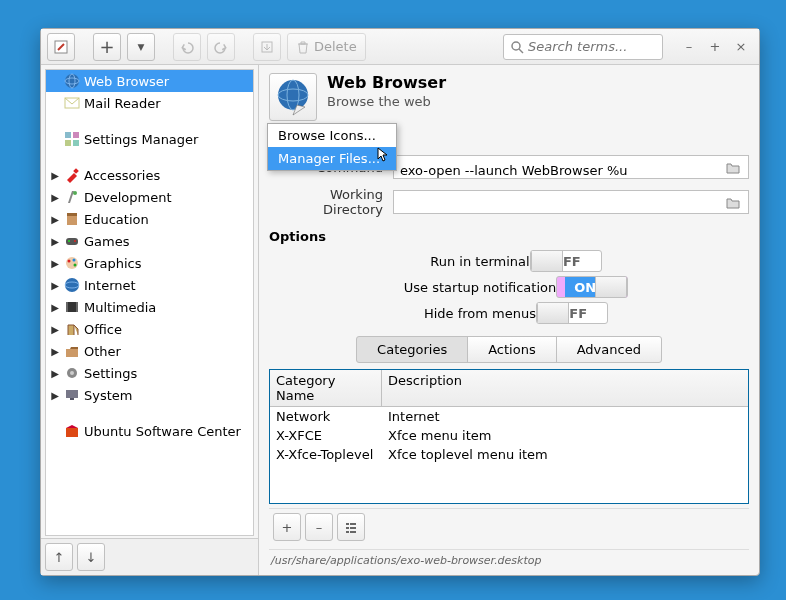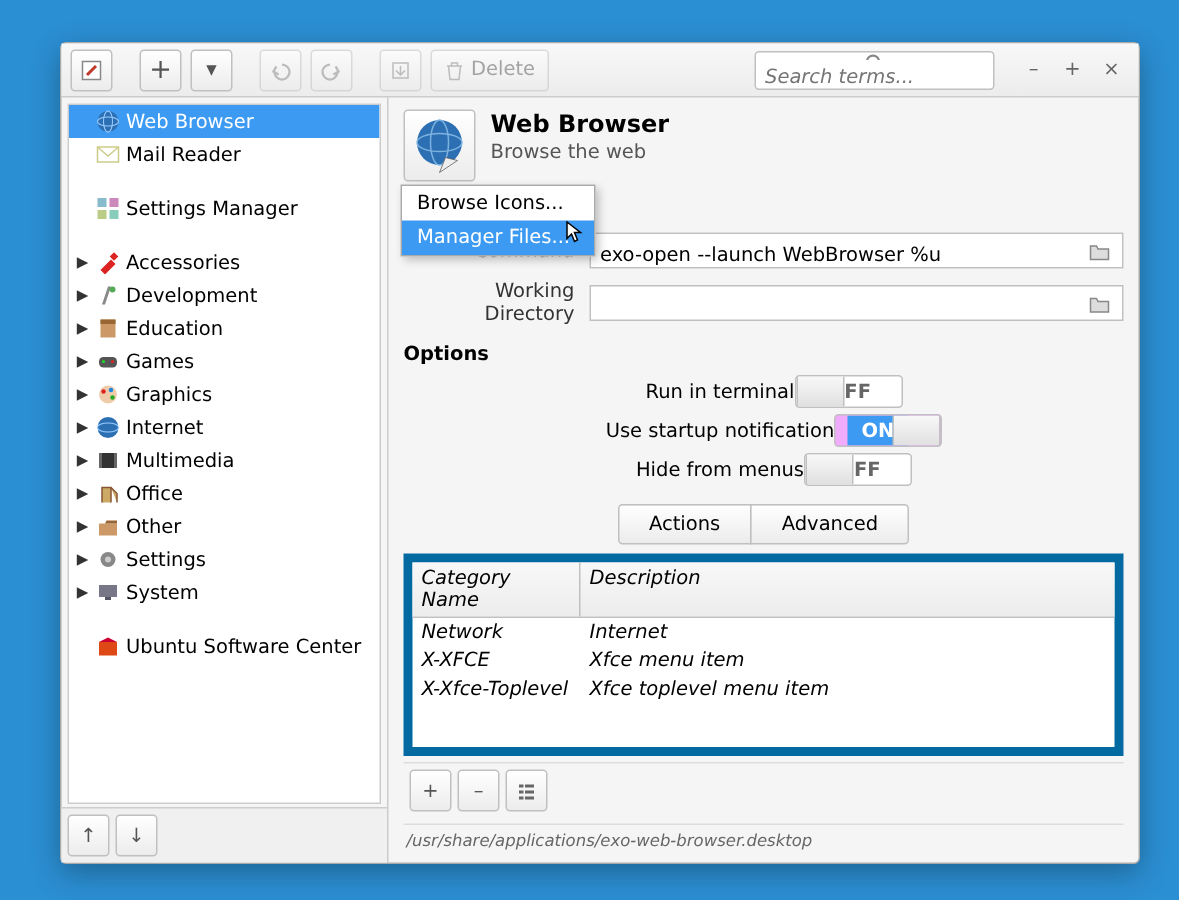--- a/index.html
+++ b/index.html
@@ -2,21 +2,21 @@
 <html><head>
 <meta charset="utf-8">
 <style>
 * { box-sizing: border-box; margin: 0; padding: 0; font-family: "DejaVu Sans", "Liberation Sans", sans-serif; font-size: 13px; }
 body { background: #2b8fd3; width: 786px; height: 600px; overflow: hidden; }
 .window { position: absolute; left: 40px; top: 28px; width: 720px; height: 548px; background: #f5f5f5; border: 1px solid #aaa; border-radius: 4px; box-shadow: 0 6px 20px rgba(0,0,0,0.3); display: flex; flex-direction: column; }
 .titlebar { height: 36px; display: flex; align-items: center; padding: 4px 6px; gap: 6px; border-bottom: 1px solid #ccc; background: linear-gradient(#f8f8f8,#ececec); }
 .tbtn { width: 28px; height: 28px; border: 1px solid #c0c0c0; border-radius: 3px; background: linear-gradient(#fff,#ececec); display: flex; align-items: center; justify-content: center; color: #555; cursor: pointer; }
 .tbtn.disabled { opacity: 0.5; cursor: default; }
 .tbtn-wide { width: auto; padding: 0 8px; gap: 4px; }
-.search-box { margin-left: auto; width: 160px; height: 26px; border: 1px solid #c0c0c0; border-radius: 3px; background: #fff; display: flex; align-items: center; padding: 0 6px; gap: 4px; flex-direction: column; }
+.search-box { margin-left: auto; width: 160px; height: 26px; border: 1px solid #c0c0c0; border-radius: 3px; background: #fff; display: flex; align-items: center; padding: 0 6px; gap: 4px; }
 .search-box input { border: none; outline: none; flex: 1; width: 100%; font-style: italic; color: #888; background: transparent; }
 .winctrl { margin-left: 8px; display: flex; gap: 2px; }
 .wc { width: 24px; height: 24px; display: flex; align-items: center; justify-content: center; color: #666; cursor: pointer; }
 .body { flex: 1; display: flex; min-height: 0; }
 .sidebar { width: 218px; display: flex; flex-direction: column; border-right: 1px solid #ccc; }
 .tree { flex: 1; overflow: auto; background: #fff; border: 1px solid #ccc; margin: 4px 4px 2px 4px; }
 .tree-item { display: flex; align-items: center; height: 22px; padding: 0 4px; gap: 4px; cursor: pointer; white-space: nowrap; }
 .tree-item.selected { background: #3d9af2; color: #fff; }
 .tree-item.cat { font-weight: normal; }
 .tree-item .expander { width: 10px; text-align: center; color: #333; font-size: 10px; }
@@ -40,21 +40,21 @@
 .toggle.on .knob { right: 0; }
 .toggle .label { position: absolute; top: 0; height: 100%; display: flex; align-items: center; justify-content: center; }
 .toggle.off .label { right: 20px; color: #666; }
 .toggle.on .label { left: 8px; color: #fff; background: #3d9af2; width: 40px; }
 .toggle.on { background: #f0abfc; }
 .tabs { display: flex; margin: 10px auto 0 auto; }
 .tab { padding: 5px 20px; border: 1px solid #c0c0c0; background: linear-gradient(#fff,#ececec); cursor: pointer; margin-left: -1px; }
 .tab:first-child { border-radius: 3px 0 0 3px; margin-left: 0; }
 .tab:last-child { border-radius: 0 3px 3px 0; }
 .tab.active { background: #e0e0e0; }
-.table { border: 6px solid #0369a1; background: #fff; margin-top: 6px; flex: 1; min-height: 90px; font-style: italic; }
+.table { border: 1px solid #0369a1; background: #fff; margin-top: 6px; flex: 1; min-height: 90px; }
 .table-head { display: flex; border-bottom: 1px solid #c0c0c0; background: linear-gradient(#f8f8f8,#ececec); }
 .th { padding: 3px 6px; border-right: 1px solid #c0c0c0; }
 .th:first-child { width: 112px; }
 .th:last-child { flex: 1; border-right: none; }
 .tr { display: flex; }
 .td { padding: 2px 6px; }
 .td:first-child { width: 112px; }
 .td:last-child { flex: 1; }
 .table-footer { display: flex; gap: 4px; padding: 4px; border-top: 1px solid #ddd; margin-top: 4px; }
 .status { font-style: italic; color: #666; font-size: 11px; padding: 4px 2px; border-top: 1px solid #ddd; margin-top: 4px; }
@@ -355,20 +355,21 @@
           <div class="opt-row">
             <span>Hide from menus</span>
             <div class="toggle off">
               <div class="label">OFF</div>
               <div class="knob"></div>
             </div>
           </div>
         </div>
 
       <div class="tabs" id="tabs">
+          <div class="tab active">Categories</div>
           <div class="tab">Actions</div>
           <div class="tab">Advanced</div>
         </div>
 
       <div class="table">
         <div class="table-head" id="thead">
             <div class="th">Category Name</div>
             <div class="th">Description</div>
           </div>
         <div id="tbody">

